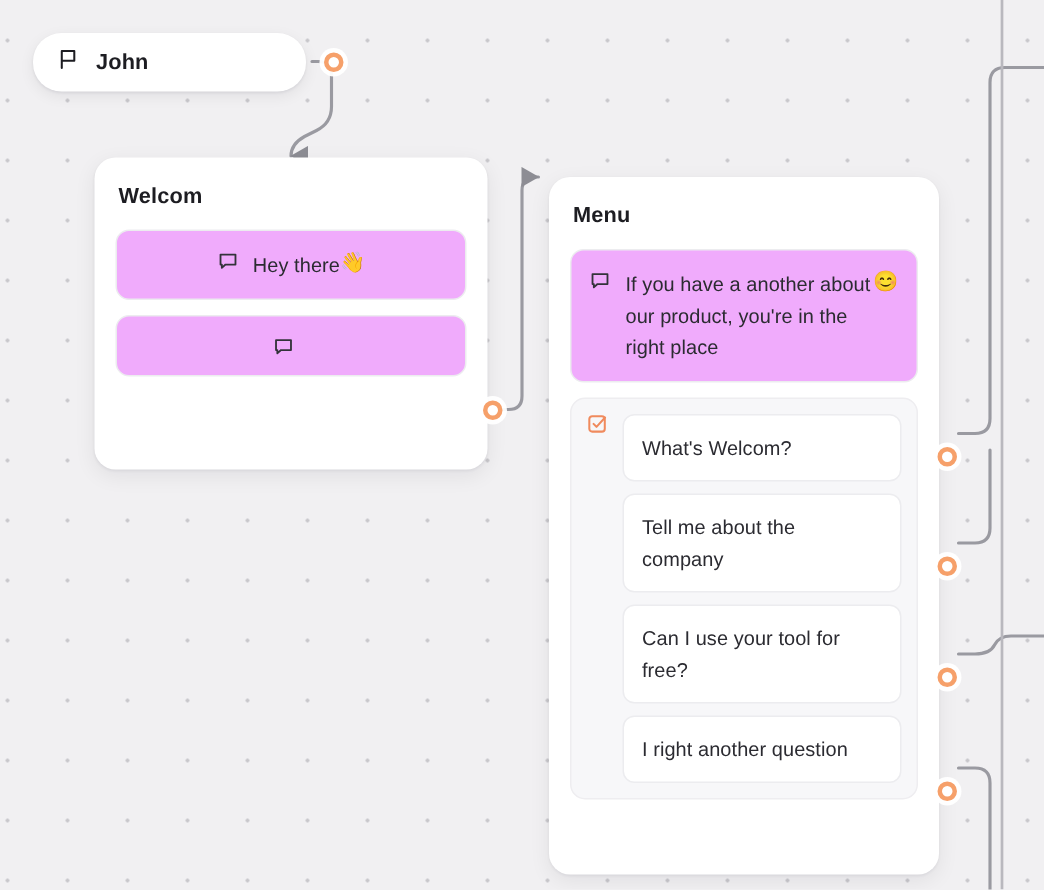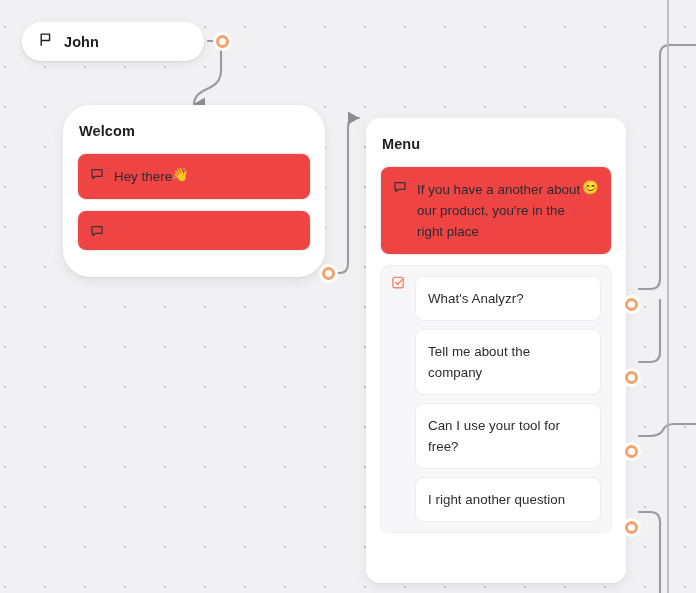--- a/index.html
+++ b/index.html
@@ -65,22 +65,21 @@
     color: #1d1d22;
     margin-left: 11px;
     letter-spacing: .1px;
   }
 
   
   #welcome-node {
     left: 63px;
     top: 105px;
     width: 262px;
-    height: 172px;
-    border-radius: 27px;
+    height: 208px;
   }
   #menu-node {
     left: 366px;
     top: 118px;
     width: 260px;
     height: 465px;
   }
 
   .node-title {
     font-size: 14.5px;
@@ -90,28 +89,29 @@
     letter-spacing: .1px;
   }
 
   .node-body {
     padding: 14px 14px 0 14px;
   }
 
   
   .msg {
     position: relative;
-    background: #ef4444;
+    background: #f0abfc;
     border: 1px solid #ececef;
     border-radius: 9px;
     padding: 12px 12px 12px 12px;
     margin-bottom: 10px;
     display: flex;
     align-items: flex-start;
     box-sizing: border-box;
+    justify-content: center;
   }
   .msg-icon {
     flex: 0 0 auto;
     margin-right: 10px;
     margin-top: 1px;
     line-height: 0;
   }
   .msg-text {
     font-size: 13.3px;
     line-height: 21px;
@@ -251,21 +251,21 @@
       </div>
 
       <div class="options-group">
         <span class="options-check">
           <svg width="15" height="15" viewBox="0 0 16 16" fill="none" xmlns="http://www.w3.org/2000/svg">
             <rect x="2" y="2.6" width="11" height="11" rx="2.1" stroke="#f08a5d" stroke-width="1.45"></rect>
             <path d="M5 8.1 L7.1 10.2 L13.2 3.6" stroke="#f08a5d" stroke-width="1.45" stroke-linecap="round" stroke-linejoin="round"></path>
           </svg>
         </span>
         <div class="options-list">
-          <div class="option">What's Analyzr?</div>
+          <div class="option">What's Welcom?</div>
           <div class="option">Tell me about the company</div>
           <div class="option">Can I use your tool for free?</div>
           <div class="option">I right another question</div>
         </div>
       </div>
 
     </div>
 
     <div class="port" style="left:259px; top:180px;"></div>
     <div class="port" style="left:259px; top:253px;"></div>

